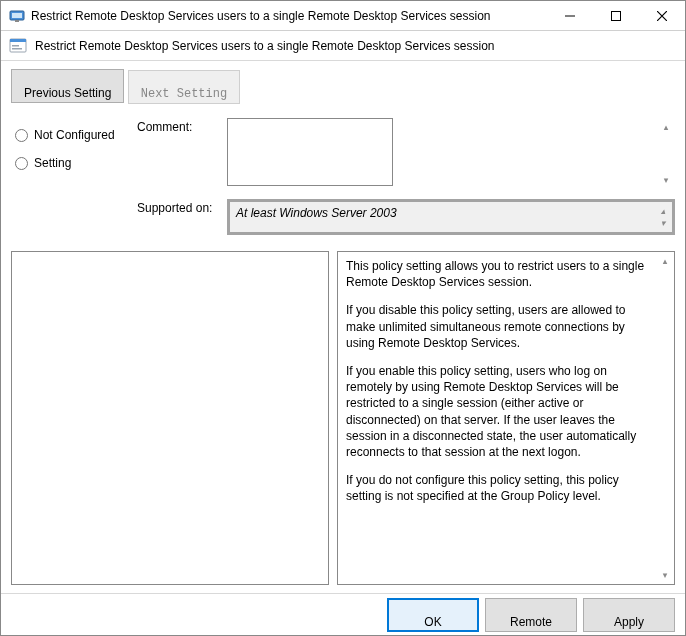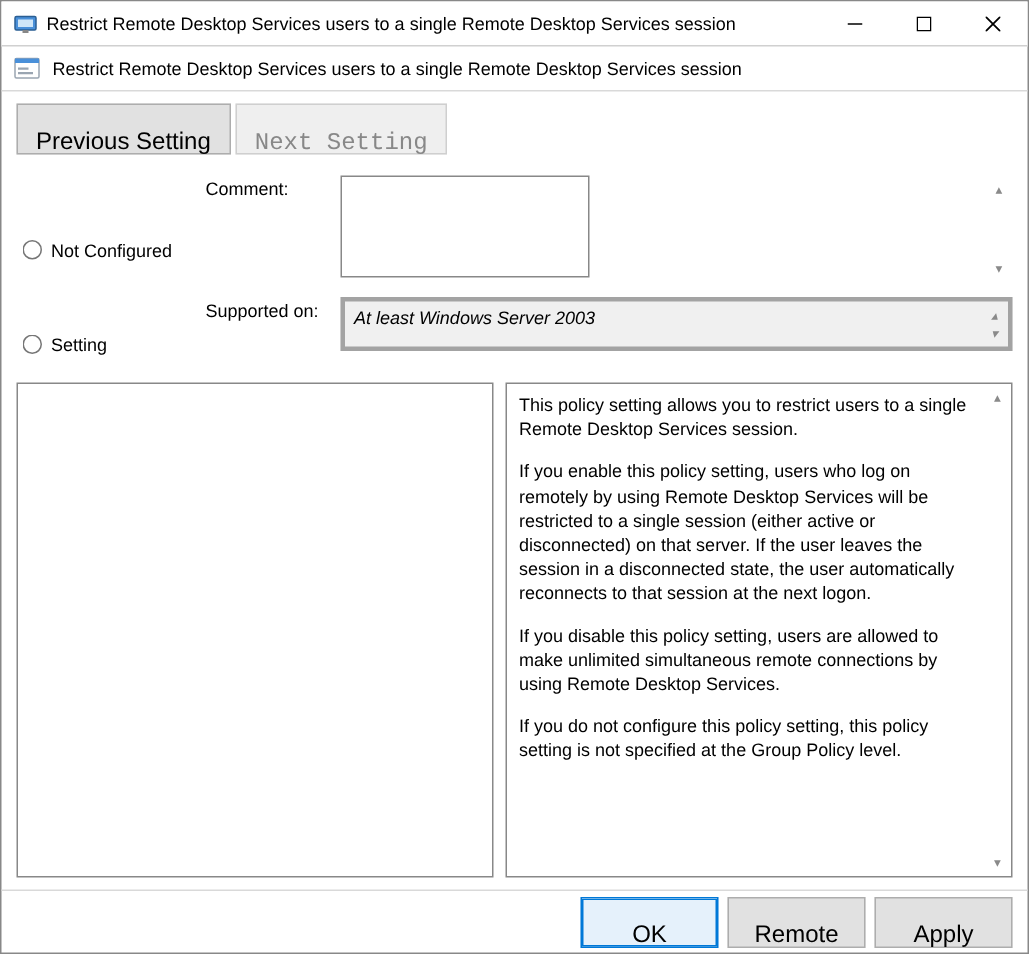--- a/index.html
+++ b/index.html
@@ -61,21 +61,21 @@
   }
   .subtitle .text { font-size: 12px; }
   
   .navrow {
     padding: 8px 10px 4px 10px;
   }
   .btn {
     height: 24px;
     padding: 16px 12px;
     font-family: inherit;
-    font-size: 16px;
+    font-size: 12px;
     background: #e1e1e1;
     border: 1px solid #adadad;
     cursor: default;
   }
   .btn.disabled {
     color: #888;
     background: #efefef;
     border-color: #cfcfcf;
     font-family: Liberation Mono, monospace;
   }
@@ -84,25 +84,24 @@
     display: flex;
     padding: 10px 10px 6px 10px;
     gap: 8px;
   }
   .radios {
     width: 118px;
     padding-top: 2px;
   }
   .radio-row {
     display: flex;
-    align-items: flex-start;
+    align-items: flex-end;
     height: 24px;
     margin-bottom: 4px;
     padding: 2px 4px 2px 2px;
-    margin-top: 39px;
   }
   .radio-row input { margin: 0 6px 0 2px; }
   .radio-row.highlight {
     border: 2px dashed #d94a3a;
     border-radius: 2px;
   }
   .fields {
     flex: 1;
   }
   .fieldrow {
@@ -300,22 +299,22 @@
         </div>
       </div>
     </div>
   </div>
 
 
   <div class="panes">
     <div class="pane options"></div>
     <div class="pane help">
       <p>This policy setting allows you to restrict users to a single Remote Desktop Services session.</p>
+      <p>If you disable this policy setting, users are allowed to make unlimited simultaneous remote connections by using Remote Desktop Services.</p>
       <p>If you enable this policy setting, users who log on remotely by using Remote Desktop Services will be restricted to a single session (either active or disconnected) on that server. If the user leaves the session in a disconnected state, the user automatically reconnects to that session at the next logon.</p>
-      <p>If you disable this policy setting, users are allowed to make unlimited simultaneous remote connections by using Remote Desktop Services.</p>
       <p>If you do not configure this policy setting,  this policy setting is not specified at the Group Policy level.</p>
       <div class="help-scroll">
         <div class="arr">▴</div>
         <div class="arr">▾</div>
       </div>
     </div>
   </div>
 
   <div class="footer">
     <button class="btn default">OK</button>

